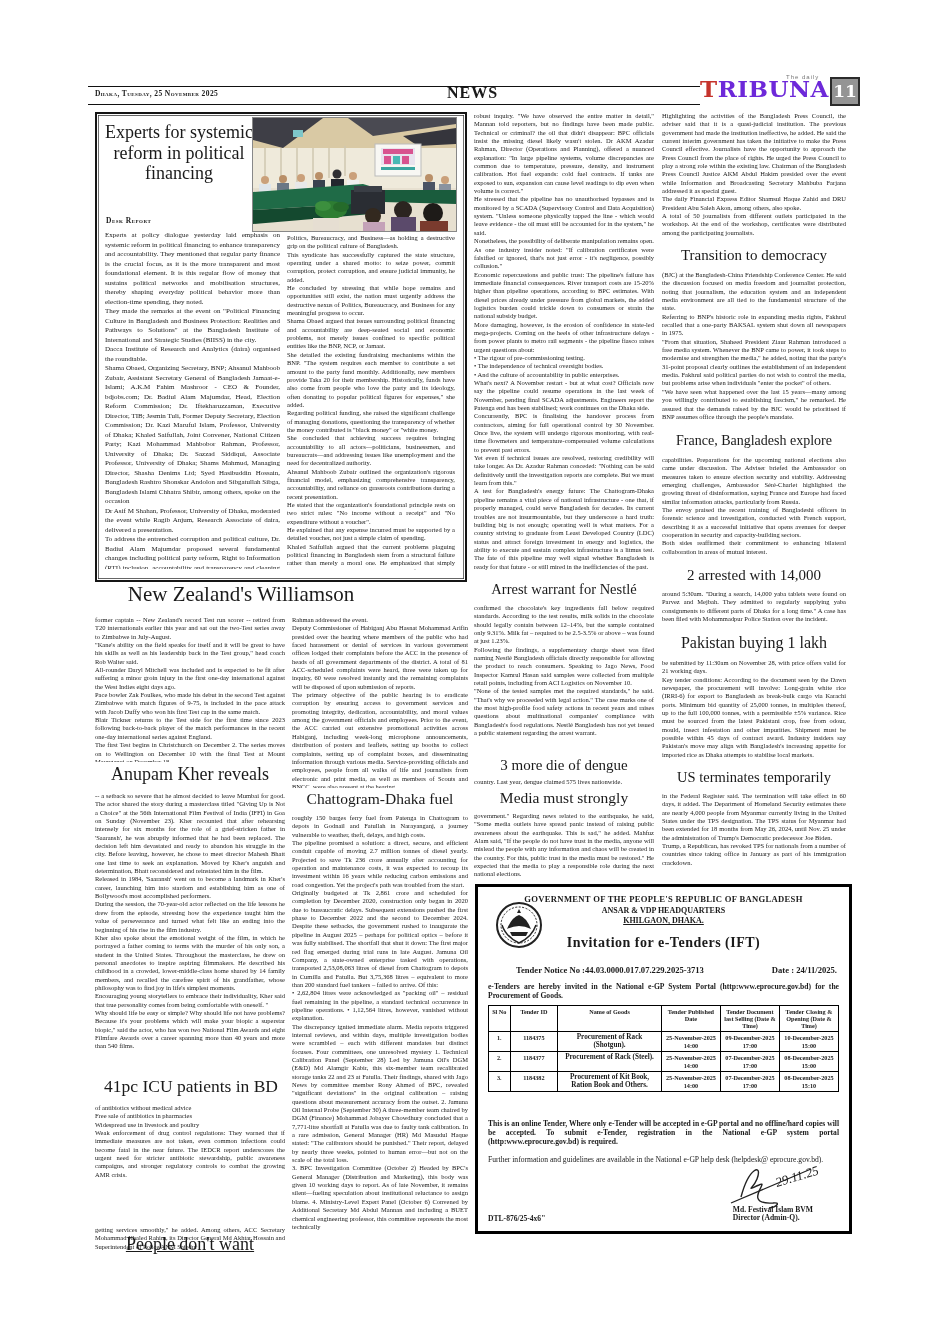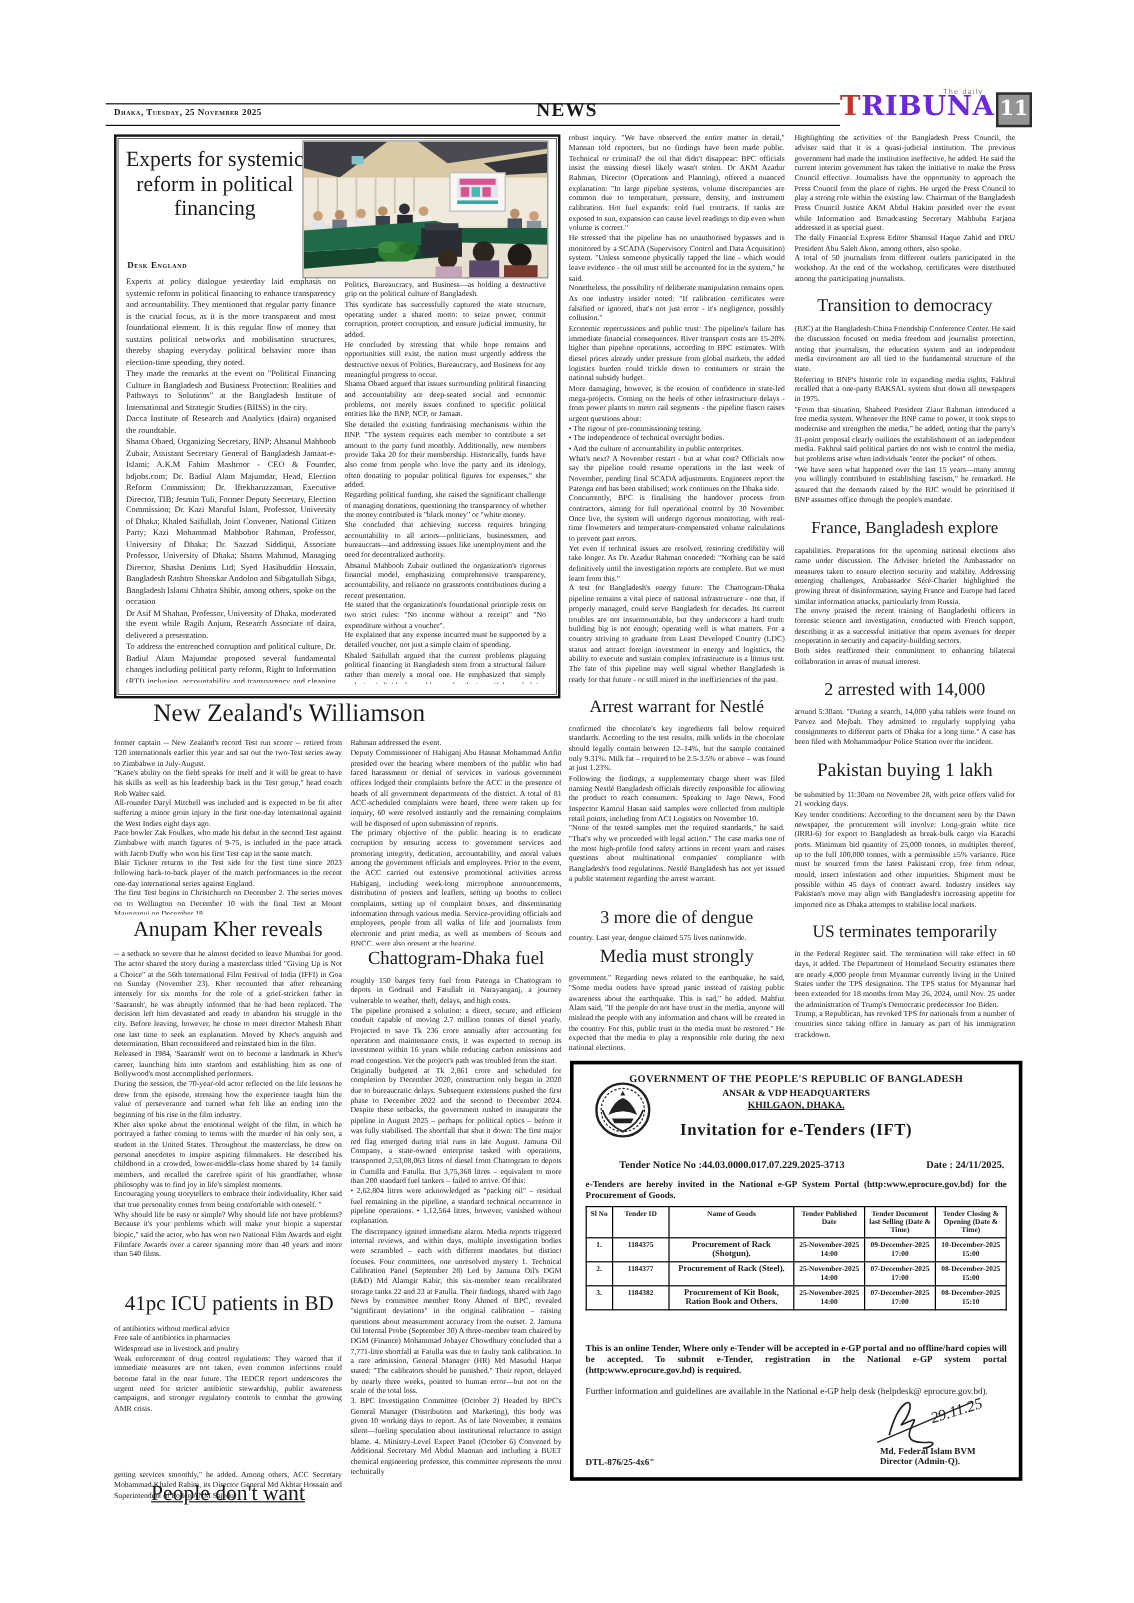--- a/index.html
+++ b/index.html
@@ -65,21 +65,21 @@
   <div class="abs" id="masthead">
     <span class="tagline">The daily</span>
     <span class="word"><span class="red-letter">T</span><span class="dark-letter">RIBUNA</span><span class="red-letter">L</span></span>
     <span class="pgbox">11</span>
   </div>
 
   <div class="abs" id="lead-box">
     <div class="abs headline" id="lead-headline">Experts for systemic
 reform in political
 financing</div>
-    <div class="abs byline" id="lead-byline">Desk England</div>
+    <div class="abs byline" id="lead-byline">Desk Report</div>
     <div class="abs" id="lead-photo">
       <svg width="203" height="113" viewBox="0 0 203 113" xmlns="http://www.w3.org/2000/svg">
         <rect width="203" height="113" fill="#e7e0d0"></rect>
 
         <rect x="0" y="0" width="203" height="34" fill="#d9c9a4"></rect>
         <polygon points="0,0 70,0 30,30 0,22" fill="#3e3e46"></polygon>
         <polygon points="95,0 203,0 203,6 120,18" fill="#4a4a52"></polygon>
         <polygon points="150,18 203,10 203,26 165,28" fill="#35353c"></polygon>
         <rect x="40" y="12" width="10" height="7" fill="#7ec6c9"></rect>
 
@@ -301,18 +301,18 @@
     <div class="note2">Further information and guidelines are available in the National e-GP help desk (helpdesk@ eprocure.gov.bd).</div>
     <div class="dtl">DTL-876/25-4x6"</div>
     <div id="sig-svg">
       <svg width="120" height="52" viewBox="0 0 120 52" xmlns="http://www.w3.org/2000/svg">
         <path d="M30 40 C 38 10, 52 6, 46 22 C 42 32, 34 34, 48 28 C 60 22, 30 48, 62 46 C 70 45, 66 50, 58 51" fill="none" stroke="#222" stroke-width="1.4"></path>
         <path d="M20 46 L 100 12" fill="none" stroke="#222" stroke-width="1.2"></path>
         <text x="66" y="30" font-size="13" font-family="Liberation Serif, serif" font-style="italic" fill="#222" transform="rotate(-17 66 30)">29.11.25</text>
       </svg>
     </div>
     <div class="signer">
-      <div>Md. Federal Islam BVM</div>
+      <div>Md. Festival Islam BVM</div>
       <div class="role">Director (Admin-Q).</div>
     </div>
   </div>
 
 </div>
 
 </body></html>

